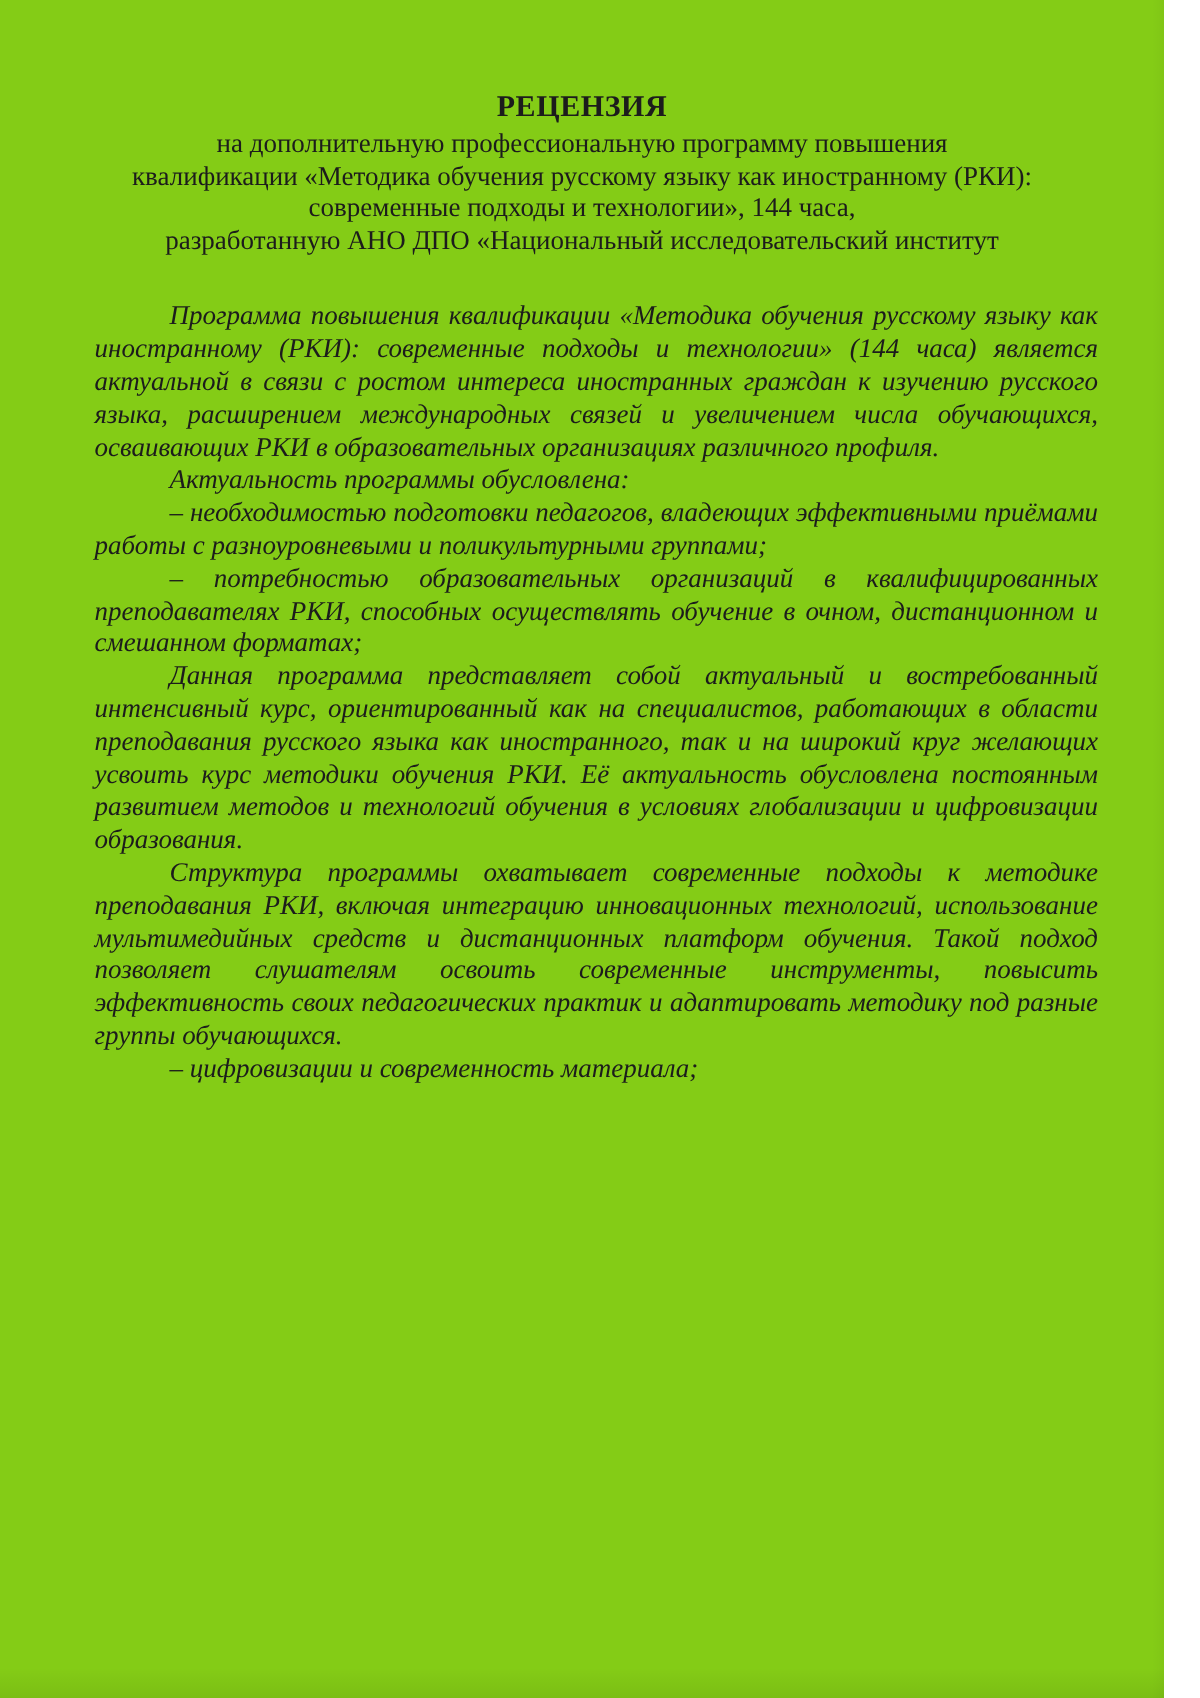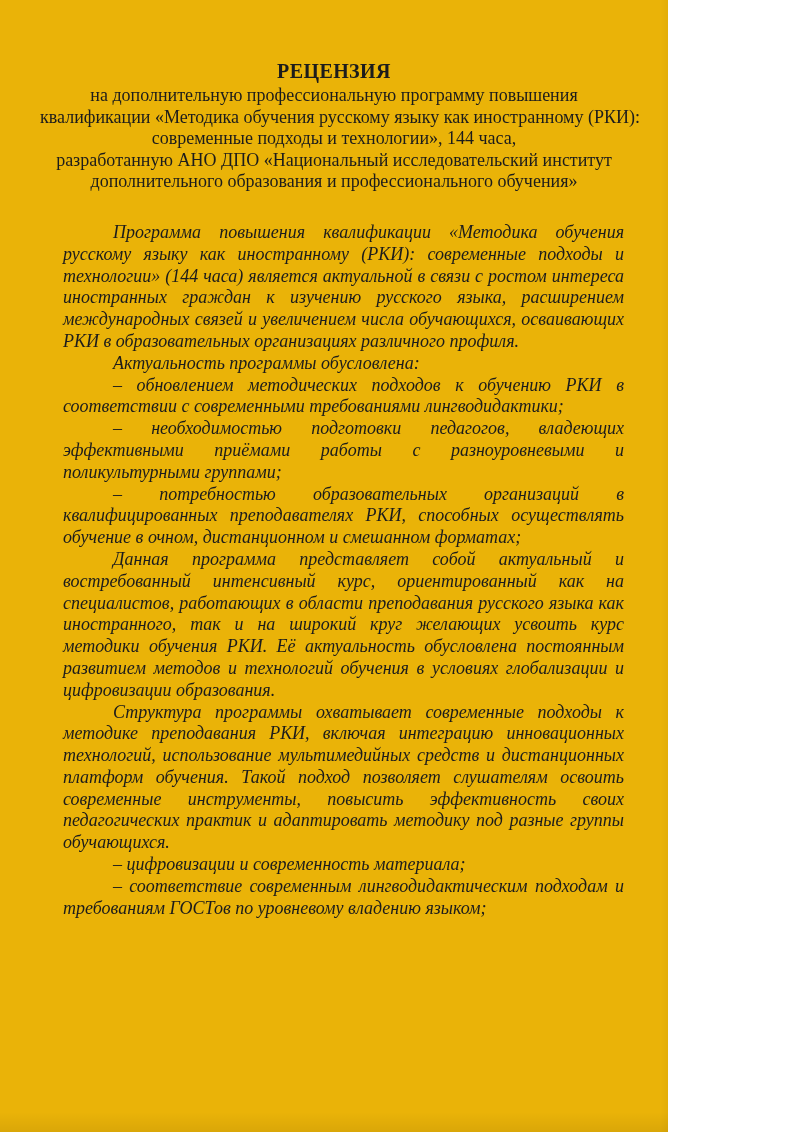--- a/index.html
+++ b/index.html
@@ -3,24 +3,24 @@
   <meta charset="utf-8">
   <title>Рецензия</title>
   <style>
     html, body {
       margin: 0;
       padding: 0;
       background: #ffffff;
     }
     .page {
       position: relative;
-      width: 668px;
+      width: 776px;
       height: 1132px;
       margin: 0;
-      background: #eab308;
+      background: #84cc16;
       color: #1c1c1c;
       font-family: "Liberation Serif", "DejaVu Serif", serif;
       overflow: hidden;
       box-sizing: border-box;
     }
     
     .bottom-shade {
       position: absolute;
       left: 0;
       bottom: 0;
@@ -79,32 +79,29 @@
 
 <div class="page">
 
   <header class="doc-header">
     <h1 class="title">РЕЦЕНЗИЯ</h1>
     <div class="subtitle">
       <div class="subtitle-line">на дополнительную профессиональную программу повышения</div>
       <div class="subtitle-line">квалификации «Методика обучения русскому языку как иностранному (РКИ):</div>
       <div class="subtitle-line">современные подходы и технологии», 144 часа,</div>
       <div class="subtitle-line">разработанную АНО ДПО «Национальный исследовательский институт</div>
-      <div class="subtitle-line">дополнительного образования и профессионального обучения»</div>
     </div>
   </header>
 
   <main class="doc-body">
     <p class="para">Программа повышения квалификации «Методика обучения русскому языку как иностранному (РКИ): современные подходы и технологии» (144 часа) является актуальной в связи с ростом интереса иностранных граждан к изучению русского языка, расширением международных связей и увеличением числа обучающихся, осваивающих РКИ в образовательных организациях различного профиля.</p>
     <p class="para">Актуальность программы обусловлена:</p>
-    <p class="para">– обновлением методических подходов к обучению РКИ в соответствии с современными требованиями лингводидактики;</p>
     <p class="para">– необходимостью подготовки педагогов, владеющих эффективными приёмами работы с разноуровневыми и поликультурными группами;</p>
     <p class="para">– потребностью образовательных организаций в квалифицированных преподавателях РКИ, способных осуществлять обучение в очном, дистанционном и смешанном форматах;</p>
     <p class="para">Данная программа представляет собой актуальный и востребованный интенсивный курс, ориентированный как на специалистов, работающих в области преподавания русского языка как иностранного, так и на широкий круг желающих усвоить курс методики обучения РКИ. Её актуальность обусловлена постоянным развитием методов и технологий обучения в условиях глобализации и цифровизации образования.</p>
     <p class="para">Структура программы охватывает современные подходы к методике преподавания РКИ, включая интеграцию инновационных технологий, использование мультимедийных средств и дистанционных платформ обучения. Такой подход позволяет слушателям освоить современные инструменты, повысить эффективность своих педагогических практик и адаптировать методику под разные группы обучающихся.</p>
     <p class="para">– цифровизации и современность материала;</p>
-    <p class="para">– соответствие современным лингводидактическим подходам и требованиям ГОСТов по уровневому владению языком;</p>
   </main>
 
   <div class="right-shade"></div>
   <div class="bottom-shade"></div>
 
 </div>
 
 </body></html>

